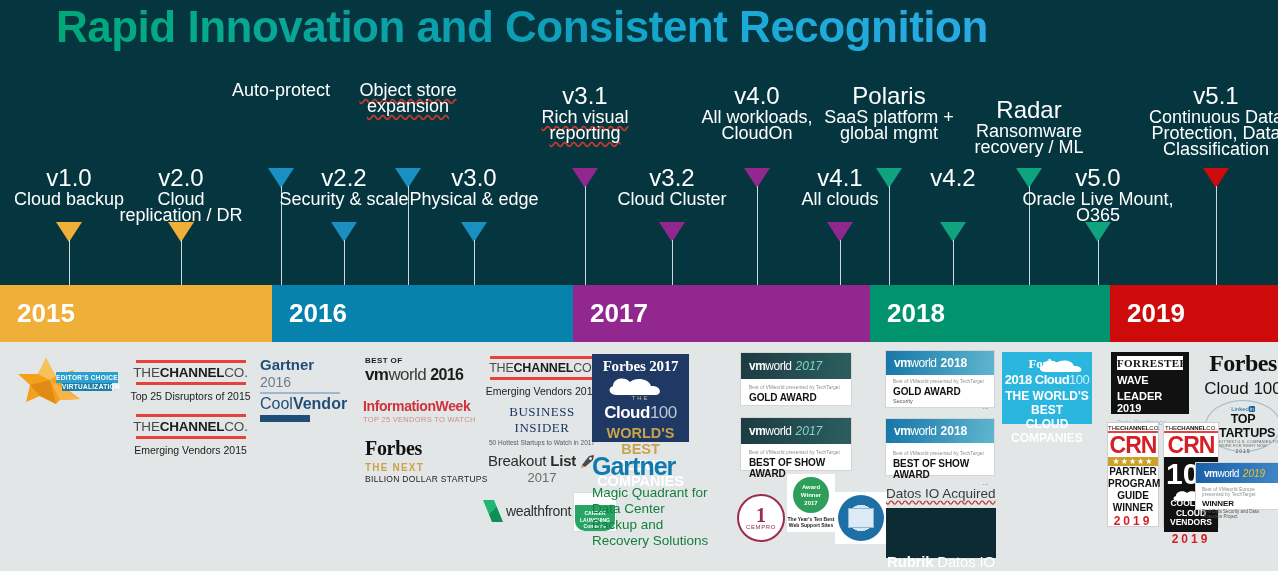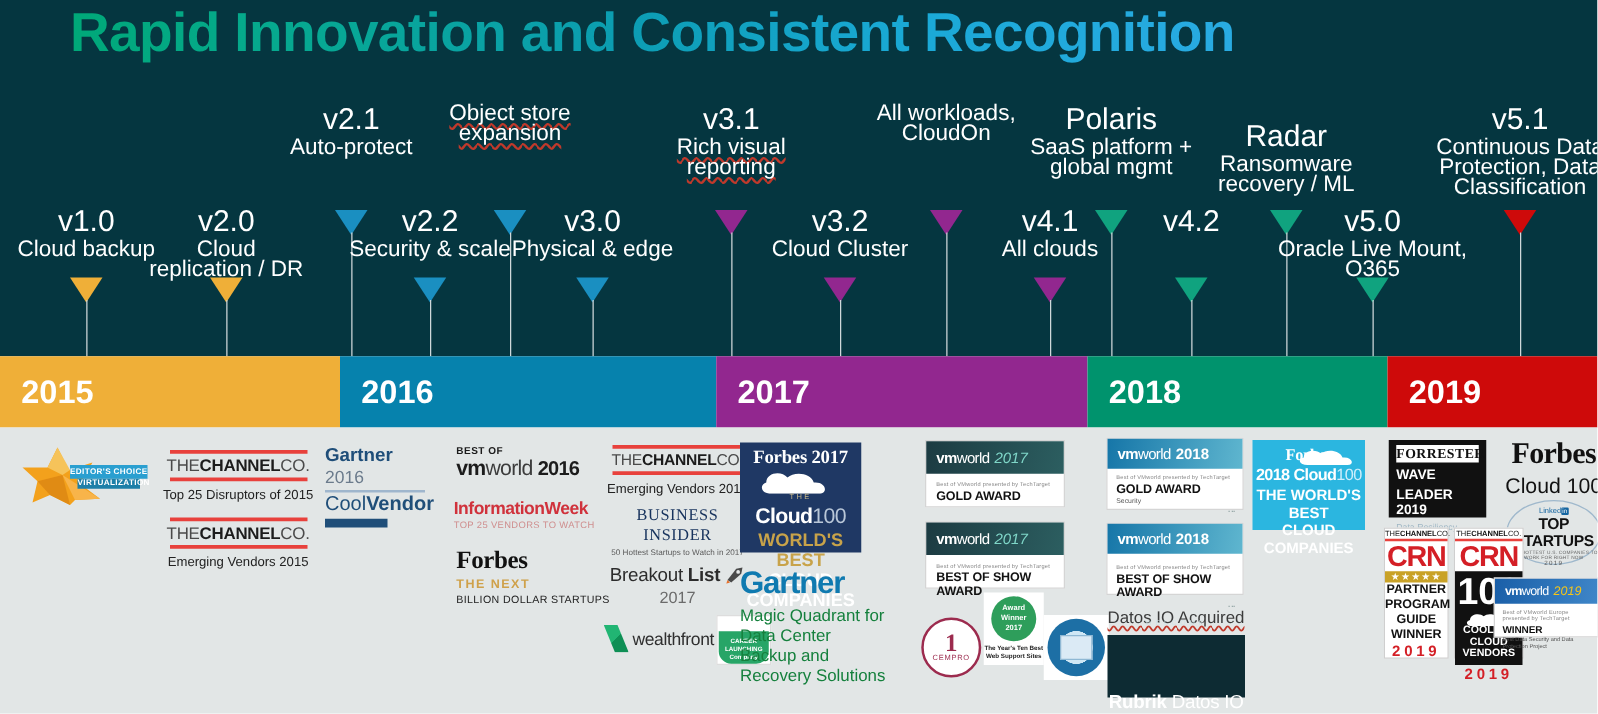--- a/index.html
+++ b/index.html
@@ -178,21 +178,20 @@
         <div class="milestone" style="left: 91px; top: 164px; width: 180px;">
           <div class="ms-version">v2.0</div>
           <div class="ms-desc">Cloud
 replication / DR</div>
         </div>
         <div class="marker" style="left: 181px; top: 222px;">
           <div class="tri" style="border-top-color: rgb(239, 175, 56);"></div>
           <div class="stem" style="height: 63px;"></div>
         </div>
         <div class="milestone" style="left: 191px; top: 82px; width: 180px;">
-          <div class="ms-version">v2.1</div>
           <div class="ms-desc">Auto-protect</div>
         </div>
         <div class="marker" style="left: 281px; top: 168px;">
           <div class="tri" style="border-top-color: rgb(26, 143, 193);"></div>
           <div class="stem" style="height: 117px;"></div>
         </div>
         <div class="milestone" style="left: 254px; top: 164px; width: 180px;">
           <div class="ms-version">v2.2</div>
           <div class="ms-desc">Security &amp; scale</div>
         </div>
@@ -227,20 +226,21 @@
         </div>
         <div class="milestone" style="left: 582px; top: 164px; width: 180px;">
           <div class="ms-version">v3.2</div>
           <div class="ms-desc">Cloud Cluster</div>
         </div>
         <div class="marker" style="left: 672px; top: 222px;">
           <div class="tri" style="border-top-color: rgb(146, 39, 143);"></div>
           <div class="stem" style="height: 63px;"></div>
         </div>
         <div class="milestone" style="left: 667px; top: 82px; width: 180px;">
+          <div class="ms-version">v4.0</div>
           <div class="ms-desc">All workloads,
 CloudOn</div>
         </div>
         <div class="marker" style="left: 757px; top: 168px;">
           <div class="tri" style="border-top-color: rgb(146, 39, 143);"></div>
           <div class="stem" style="height: 117px;"></div>
         </div>
         <div class="milestone" style="left: 750px; top: 164px; width: 180px;">
           <div class="ms-version">v4.1</div>
           <div class="ms-desc">All clouds</div>

